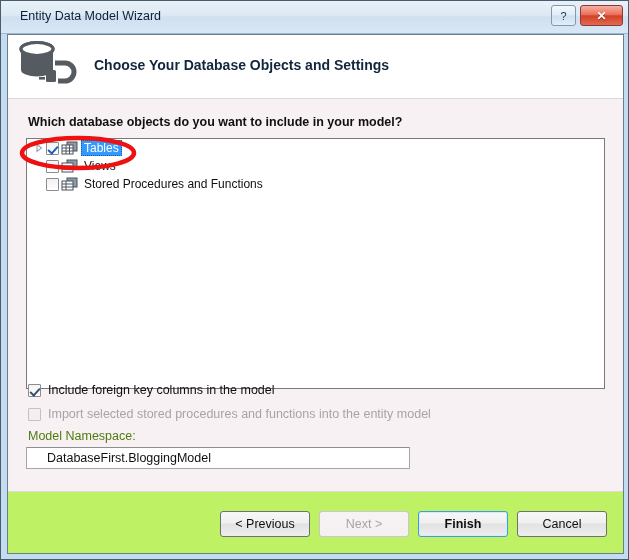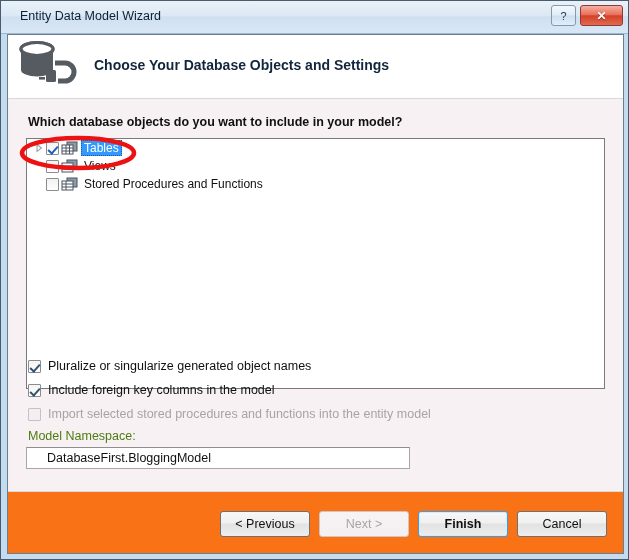--- a/index.html
+++ b/index.html
@@ -245,21 +245,21 @@
     padding: 0 20px;
     outline: none;
   }
 
   
   .footer {
     position: absolute;
     left: 7px; top: 490px;
     width: 615px;
     height: 70px;
-    background: #f97316;
+    background: #bef264;
     border-top: 1px solid #dedadc;
     box-sizing: border-box;
     z-index: 2;
   }
   .btnrow {
     position: absolute;
     right: 16px; top: 19px;
     display: flex;
     gap: 9px;
   }
@@ -370,24 +370,20 @@
               <rect x="1" y="4" width="11" height="9" fill="#ffffff" stroke="#4a5560"></rect>
               <line x1="1" y1="7" x2="12" y2="7" stroke="#4a5560"></line>
               <line x1="1" y1="10" x2="12" y2="10" stroke="#4a5560"></line>
               <line x1="5" y1="4" x2="5" y2="13" stroke="#4a5560"></line>
             </svg>
           </span>
           <span class="node-label">Stored Procedures and Functions</span>
         </div>
       </div>
 
-    <div class="opt-row" style="top:260px">
-      <span class="cb checked"></span>
-      <span class="txt">Pluralize or singularize generated object names</span>
-    </div>
     <div class="opt-row" style="top:284px">
       <span class="cb checked"></span>
       <span class="txt">Include foreign key columns in the model</span>
     </div>
     <div class="opt-row" style="top:308px">
       <span class="cb disabled"></span>
       <span class="txt disabled">Import selected stored procedures and functions into the entity model</span>
     </div>
 
     <div class="ns-label">Model Namespace:</div>

